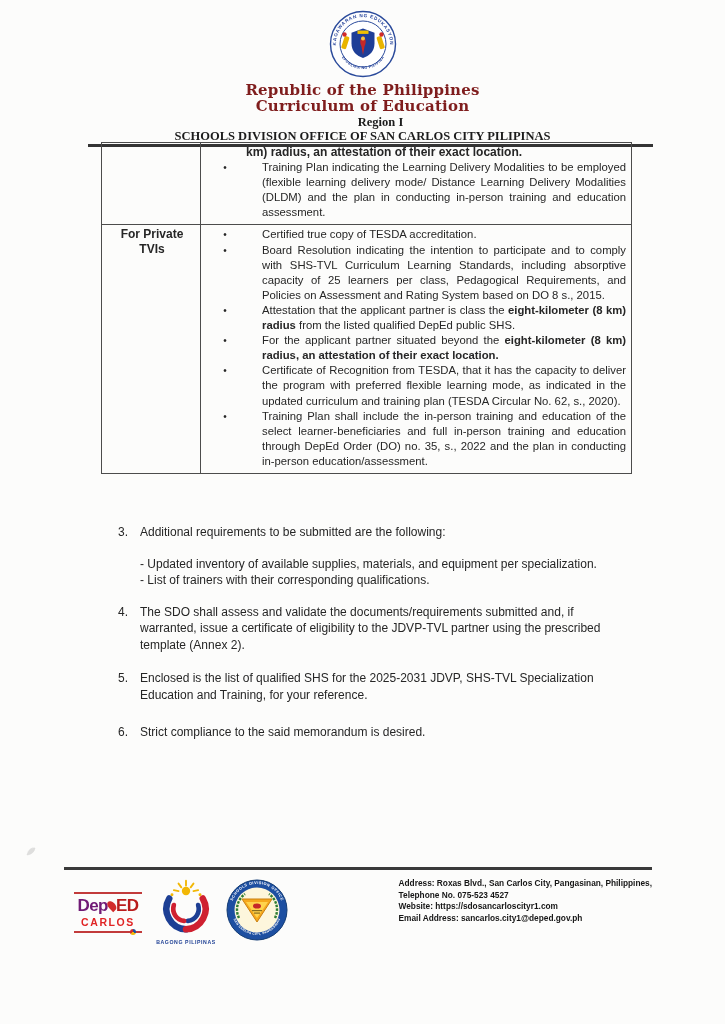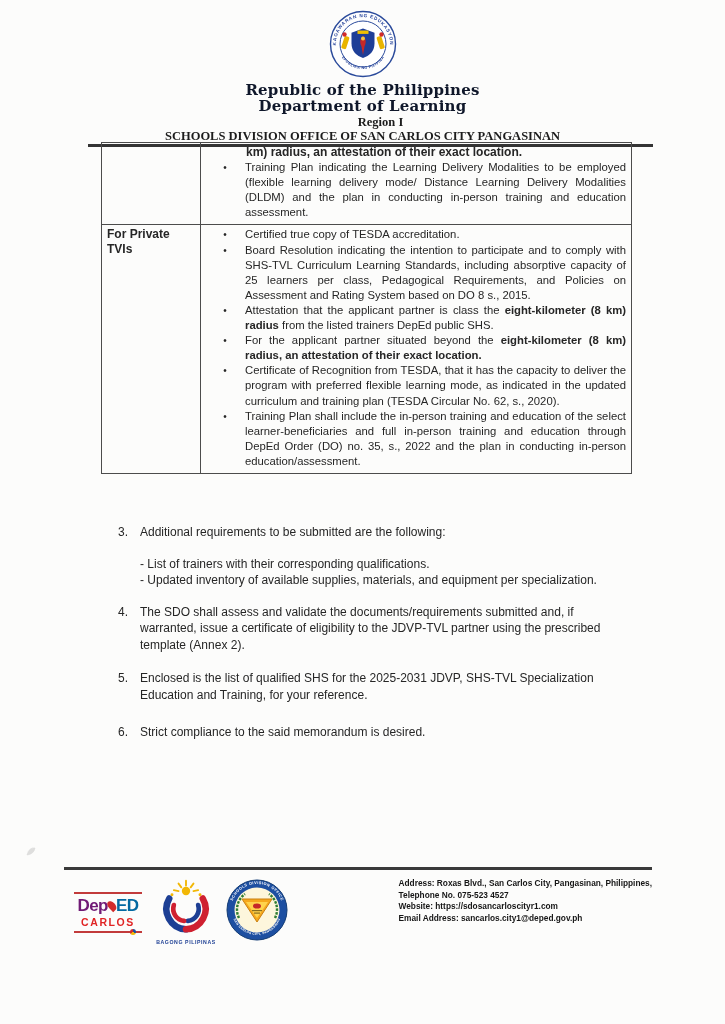--- a/index.html
+++ b/index.html
@@ -6,60 +6,60 @@
   .page{
     position:relative; width:725px; height:1024px;
     background:#fcfcfb; overflow:hidden;
     font-family:"Liberation Sans", sans-serif; color:#2b2b2b;
   }
   
   .header{position:absolute; top:10px; left:0; right:0; text-align:center;}
   .seal-wrap{display:inline-block; line-height:0;}
   .h-republic,.h-department{
     font-family:"DejaVu Serif", serif; font-weight:700; font-size:15px;
-    line-height:16px; color:#0f172a; letter-spacing:0.2px;
+    line-height:16px; color:#7f1d1d; letter-spacing:0.2px;
   }
   .h-region,.h-office{
     font-family:"Liberation Serif", serif; font-weight:700; font-size:12.5px;
     line-height:14px; color:#1c1c1c;
   }
   .h-region{margin-top:1px;padding-left:36px;}
   .head-rule{position:absolute; top:144px; left:88px; width:565px; height:3px; background:#343434;}
   
   .req-table{
     position:absolute; top:142px; left:101px; width:531px;
     border:1.6px solid #4c4c4c; font-size:11.3px; line-height:15.1px;
     box-sizing:border-box; color:#262626;
   }
   .t-row{display:flex;}
   .t-row + .t-row{border-top:1.6px solid #4c4c4c;}
-  .cell-label{flex:none; width:99px; border-right:1.6px solid #4c4c4c; padding:2px 3px 0 5px; font-weight:700; font-size:12px; line-height:14.5px; box-sizing:border-box;}
+  .cell-label{flex:none; width:99px; border-right:1.6px solid #4c4c4c; padding:2px 3px 0 5px; font-weight:700; font-size:12px; line-height:14.5px; box-sizing:border-box;text-align:center;}
   .cell-content{flex:1; padding:2px 5px 4px 6px; text-align:justify;}
   .lead-bold{margin-left:39px; font-weight:700; font-size:12px;}
   .bullet-row{display:flex;}
   .b-dot{flex:none; width:12px; margin-left:12px; text-align:center; font-size:10px;}
-  .b-text{flex:1; margin-left:14px; text-align:justify;}
+  .b-text{flex:1; margin-left:31px; text-align:justify;}
   
   .body-list{position:absolute; top:524px; left:118px; width:505px; font-size:12px; line-height:16.5px; color:#262626;}
   .list-item{display:flex;}
   .li-num{flex:none; width:22px;}
   .li-text{flex:1;}
   .sub-list{margin:15px 0 15px 22px;}
   .gap-17{margin-top:17px;}
   .gap-21{margin-top:21px;}
   
   .pen-mark{position:absolute; top:843px; left:24px; opacity:.5;}
   .footer-rule{position:absolute; top:867px; left:64px; width:588px; height:2.5px; background:#3a3a3a;}
   .footer{position:absolute; top:878px; left:70px; right:73px; display:flex; align-items:flex-start;}
   .logo-row{display:flex; align-items:center; gap:10px;}
   .deped-logo{width:76px; text-align:center;}
   .deped-topline{height:2px; background:#c23b3b; margin:2px 4px 3px 4px;}
   .deped-word{font-weight:800; font-size:17px; line-height:18px; letter-spacing:-0.5px;}
   .deped-word .dep{color:#701a75;}
-  .deped-word .ed{color:#0369a1;}
+  .deped-word .ed{color:#b91c1c;}
   .flame{display:inline-block; width:7px; height:11px; background:#d22b2b; border-radius:50% 50% 50% 0; transform:rotate(-45deg) translateY(-1px); margin:0 0 0 1px; vertical-align:middle;}
   .matatag{color:#e02424; font-weight:800; font-size:10.5px; letter-spacing:1.6px; margin-top:1px;}
   .deped-botline{height:2px; background:#c23b3b; margin:3px 4px 0 4px; position:relative;}
   .mini-flag{position:absolute; right:6px; top:-2px; width:6px; height:6px; border-radius:50%; background:conic-gradient(#1d4f9e 0 33%, #f2b705 33% 66%, #d22b2b 66% 100%);}
   .bagong{width:60px; text-align:center;}
   .bagong-label{color:#1d3f94; font-weight:800; font-size:5.2px; letter-spacing:0.6px; margin-top:1px;}
   .addr{margin-left:auto; text-align:left; font-size:8.3px; line-height:11.5px; font-weight:700; color:#161616;}
 </style>
 </head>
 <body>
@@ -85,23 +85,23 @@
         <rect x="49" y="26" width="5" height="13" rx="1.5" fill="#e8b400" transform="rotate(-18 52 32)"></rect>
         <circle cx="15.5" cy="24.5" r="2.2" fill="#d22b2b"></circle>
         <circle cx="52.5" cy="24.5" r="2.2" fill="#d22b2b"></circle>
         <path d="M 34,18.5 l 11.5,4.2 v 10.5 c 0,8.2 -5.2,12.6 -11.5,14.8 c -6.3,-2.2 -11.5,-6.6 -11.5,-14.8 v -10.5 z" fill="#1e3e97"></path>
         <rect x="28.5" y="20.5" width="11" height="3.4" fill="#f0c000"></rect>
         <path d="M 34,26 c 3,2.5 3.6,6.5 1.6,10 l -1.6,9 l -1.6,-9 c -2,-3.5 -1.4,-7.5 1.6,-10 z" fill="#c62828"></path>
         <circle cx="34" cy="28.5" r="2" fill="#f3c545"></circle>
       </svg>
     </span>
     <div class="h-republic">Republic of the Philippines</div>
-    <div class="h-department">Department of Learning</div>
+    <div class="h-department">Curriculum of Education</div>
     <div class="h-region">Region I</div>
-    <div class="h-office">SCHOOLS DIVISION OFFICE OF SAN CARLOS CITY PANGASINAN</div>
+    <div class="h-office">SCHOOLS DIVISION OFFICE OF SAN CARLOS CITY PILIPINAS</div>
   </div>
   <div class="head-rule"></div>
 
   <div class="req-table">
     <div class="t-row">
       <div class="cell-label"></div>
       <div class="cell-content">
         <div class="lead-bold"><span style="font-weight: 700;">km) radius, an attestation of their exact location.</span></div>
         <div class="bullet-row">
           <span class="b-dot">•</span>
@@ -115,21 +115,21 @@
         <div class="bullet-row">
           <span class="b-dot">•</span>
           <span class="b-text"><span>Certified true copy of TESDA accreditation.</span></span>
         </div>
         <div class="bullet-row">
           <span class="b-dot">•</span>
           <span class="b-text"><span>Board Resolution indicating the intention to participate and to comply with SHS-TVL Curriculum Learning Standards, including absorptive capacity of 25 learners per class, Pedagogical Requirements, and Policies on Assessment and Rating System based on DO 8 s., 2015.</span></span>
         </div>
         <div class="bullet-row">
           <span class="b-dot">•</span>
-          <span class="b-text"><span>Attestation that the applicant partner is class the </span><span style="font-weight: 700;">eight-kilometer (8 km) radius</span><span> from the listed trainers DepEd public SHS.</span></span>
+          <span class="b-text"><span>Attestation that the applicant partner is class the </span><span style="font-weight: 700;">eight-kilometer (8 km) radius</span><span> from the listed qualified DepEd public SHS.</span></span>
         </div>
         <div class="bullet-row">
           <span class="b-dot">•</span>
           <span class="b-text"><span>For the applicant partner situated beyond the </span><span style="font-weight: 700;">eight-kilometer (8 km) radius, an attestation of their exact location.</span></span>
         </div>
         <div class="bullet-row">
           <span class="b-dot">•</span>
           <span class="b-text"><span>Certificate of Recognition from TESDA, that it has the capacity to deliver the program with preferred flexible learning mode, as indicated in the updated curriculum and training plan (TESDA Circular No. 62, s., 2020).</span></span>
         </div>
         <div class="bullet-row">
@@ -139,22 +139,22 @@
       </div>
     </div>
   </div>
 
   <div class="body-list">
     <div class="list-item">
       <span class="li-num">3.</span>
       <span class="li-text">Additional requirements to be submitted are the following:</span>
     </div>
     <div class="sub-list">
+      <div>- Updated inventory of available supplies, materials, and equipment per specialization.</div>
       <div>- List of trainers with their corresponding qualifications.</div>
-      <div>- Updated inventory of available supplies, materials, and equipment per specialization.</div>
     </div>
     <div class="list-item">
       <span class="li-num">4.</span>
       <span class="li-text">The SDO shall assess and validate the documents/requirements submitted and, if warranted, issue a certificate of eligibility to the JDVP-TVL partner using the prescribed template (Annex 2).</span>
     </div>
     <div class="list-item gap-17">
       <span class="li-num">5.</span>
       <span class="li-text">Enclosed is the list of qualified SHS for the 2025-2031 JDVP, SHS-TVL Specialization Education and Training, for your reference.</span>
     </div>
     <div class="list-item gap-21">

